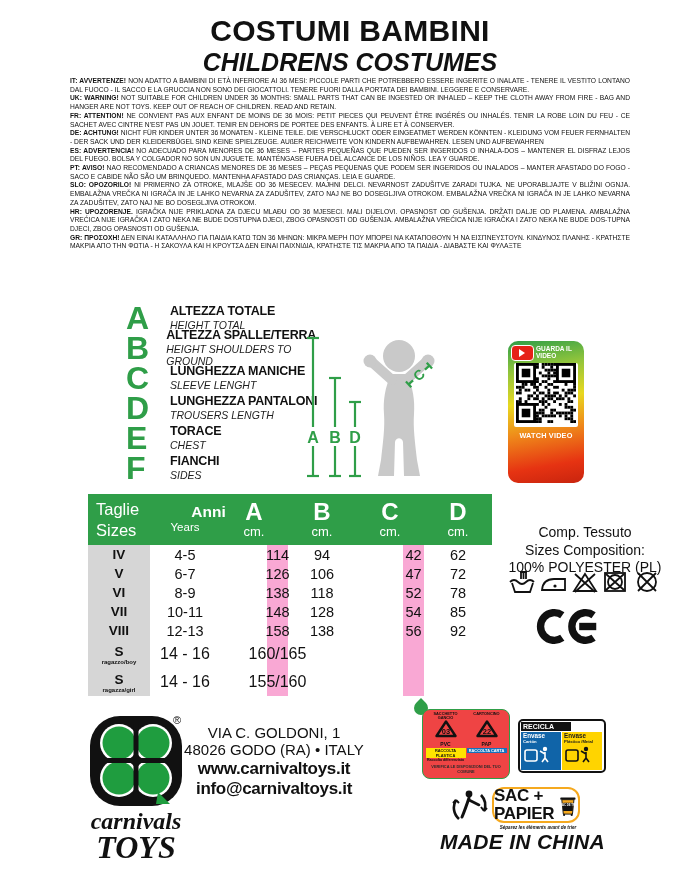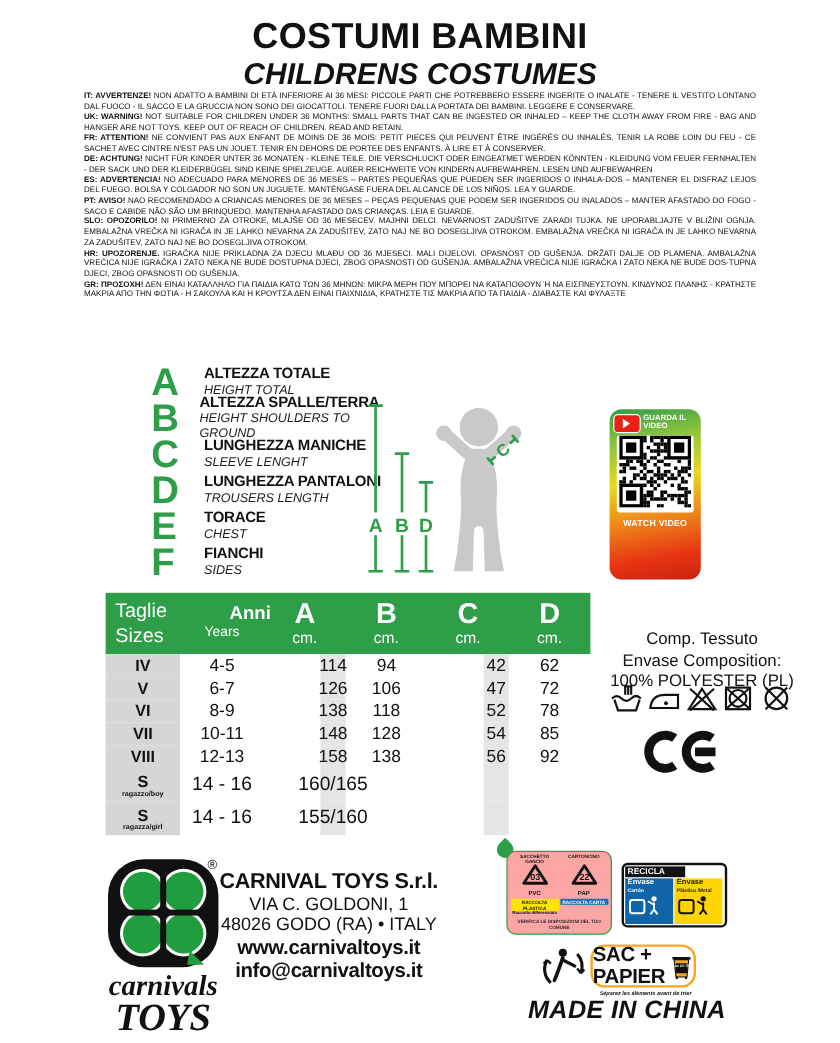--- a/index.html
+++ b/index.html
@@ -42,40 +42,40 @@
   .thead{height:51px;background:#2f9e48;color:#fff;}
   .thead .h1{align-items:flex-start;padding-left:8px;box-sizing:border-box;}
   .h1 span{font-size:16.5px;line-height:1.25;}
   .h2a{font-size:15.5px;font-weight:800;line-height:1;margin-left:47px;}
   .h2b{font-size:11.5px;line-height:1.3;}
   .hL{font-size:24px;font-weight:800;line-height:1;}
   .hcm{font-size:13px;line-height:1.2;}
   .brow{height:19px;font-size:14.5px;}
   .srow{height:28px;}
   .c-size{background:#d6d6d6;font-weight:800;font-size:13.5px;}
-  .c-a,.c-c{background:#e5e5e5;margin-left:47px;}
+  .c-a,.c-c{background:#f9a8d4;margin-left:47px;}
   .s-sub{font-size:6px;font-weight:800;line-height:1;margin-top:0px;}
   
   .comp{position:absolute;left:500px;top:524px;width:170px;text-align:center;}
   .comp div{font-weight:400;font-size:14px;line-height:1.25;}
   .care-row{position:absolute;left:502px;top:570px;width:166px;display:flex;justify-content:center;gap:3px;}
   .care-row svg{display:block;}
   .ce{position:absolute;left:535px;top:606px;}
   
   .logo{position:absolute;left:86px;top:712px;}
   .logo-script{font-family:"Liberation Serif",serif;font-style:italic;font-weight:bold;}
   
   .company{position:absolute;left:178px;top:724px;width:192px;text-align:center;line-height:1.16;}
   .co-name{font-size:18px;font-weight:800;letter-spacing:-.3px;}
   .co-addr{font-size:15px;}
   .co-tel{font-size:16px;}
   .co-web{font-size:17px;font-weight:800;letter-spacing:-.3px;}
   
   .matbox{position:absolute;left:422px;top:709px;width:88px;height:70px;border:1.6px solid #2f9e48;
-      border-radius:8px;background:#fca5a5;box-sizing:border-box;padding:2px 2px 1px;}
+      border-radius:8px;background:#ef4444;box-sizing:border-box;padding:2px 2px 1px;}
   .leaf{position:absolute;left:414px;top:701px;width:14px;height:14px;background:#2f9e48;
       border-radius:0 50% 50% 50%;transform:rotate(45deg);}
   .mat-cols{display:flex;justify-content:space-around;}
   .mat-col{width:40px;text-align:center;}
   .mat-label{font-size:3.9px;font-weight:800;line-height:1.1;height:8px;}
   .mat-mat{font-size:5px;font-weight:800;line-height:1;}
   .band-plastic{background:#ffe400;font-size:3.9px;font-weight:800;text-align:center;margin-top:1px;}
   .band-sub{font-size:3.6px;font-weight:700;text-align:center;}
   .band-paper{background:#1472bc;color:#fff;font-size:3.9px;font-weight:800;text-align:center;margin-top:1px;}
   .mat-footer{font-size:3.9px;font-weight:800;text-align:center;margin-top:2px;color:#2b2b2b;}
@@ -455,21 +455,21 @@
       <div class="cell">14 - 16</div>
       <div class="cell c-a">155/160</div>
       <div class="cell"></div>
       <div class="cell c-c"></div>
       <div class="cell"></div>
     </div>
   </div>
 
   <div class="comp">
     <div>Comp. Tessuto</div>
-    <div>Envase Composition:</div>
+    <div>Sizes Composition:</div>
     <div>100% POLYESTER (PL)</div>
   </div>
 
   <div class="care-row">
     <svg width="28" height="24" viewBox="0 0 28 24" fill="none" stroke="#111" stroke-width="1.8">
       <path d="M1,12 Q5,8 9,12 Q13,16 17,12 Q21,8 25,12"></path>
       <path d="M3,13 L6,22 L21,22 L24,13"></path>
       <path d="M12,2 L12,9 M14.5,2 L14.5,9 M17,3 L17,9 M11,2 L18,2"></path>
     </svg>
     <svg width="28" height="24" viewBox="0 0 28 24" fill="none" stroke="#111" stroke-width="1.8">
@@ -511,21 +511,20 @@
       <rect x="47.5" y="12" width="5" height="74" fill="#111"></rect>
       <rect x="13" y="46" width="74" height="5" fill="#111"></rect>
       <path d="M72,80 L84,92 L70,92 Z" fill="#1f9d3f"></path>
     </g>
     <text x="95" y="12" text-anchor="end" font-size="11" fill="#111">®</text>
     <text x="50" y="117" text-anchor="middle" font-size="24" class="logo-script" fill="#111">carnivals</text>
     <text x="50" y="146" text-anchor="middle" font-size="32" font-weight="bold" class="logo-script" fill="#111">TOYS</text>
   </svg>
 
   <div class="company">
-    <div class="co-name">CARNIVAL TOYS S.r.l.</div>
     <div class="co-addr">VIA C. GOLDONI, 1</div>
     <div class="co-addr">48026 GODO (RA) • ITALY</div>
     <div class="co-web">www.carnivaltoys.it</div>
     <div class="co-web">info@carnivaltoys.it</div>
   </div>
 
   <div class="leaf"></div>
   <div class="matbox">
     <div class="mat-cols">
       <div class="mat-col">

